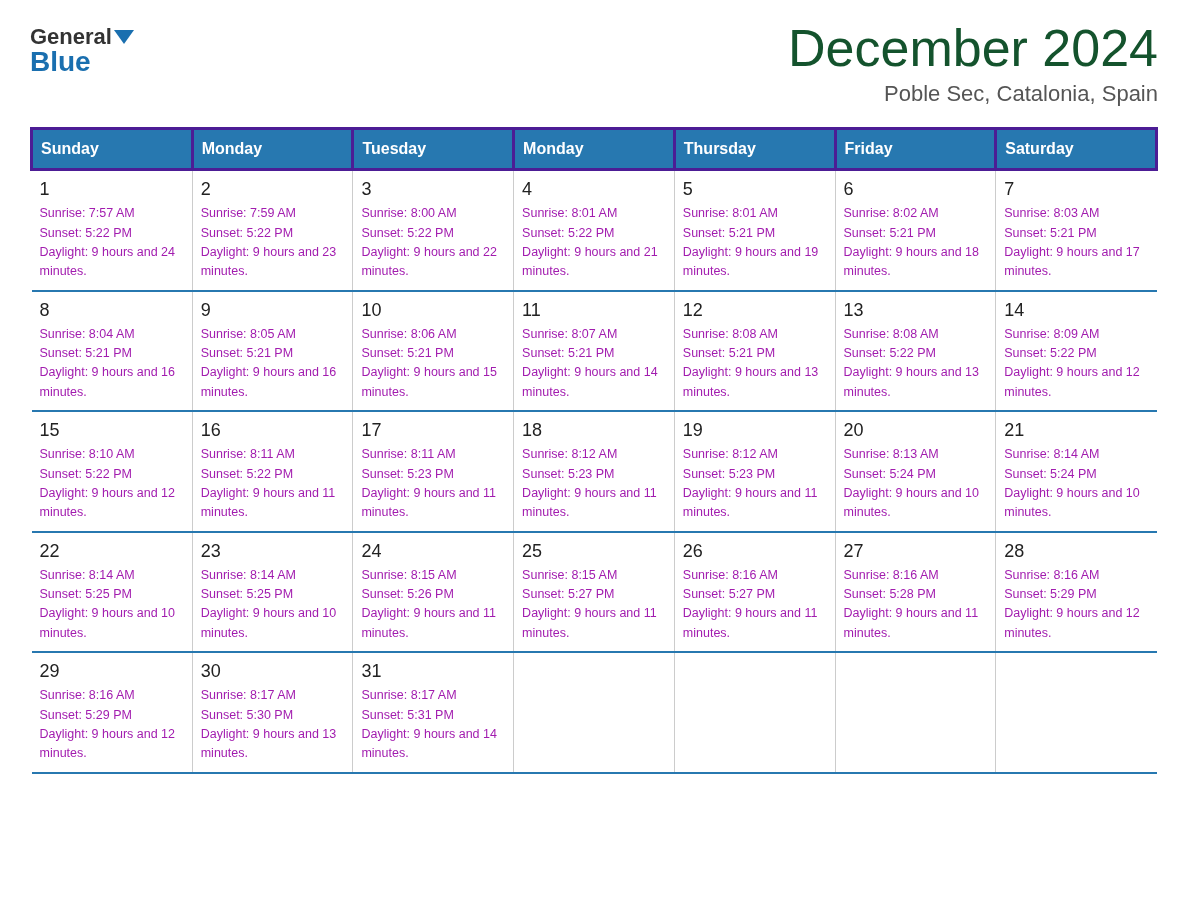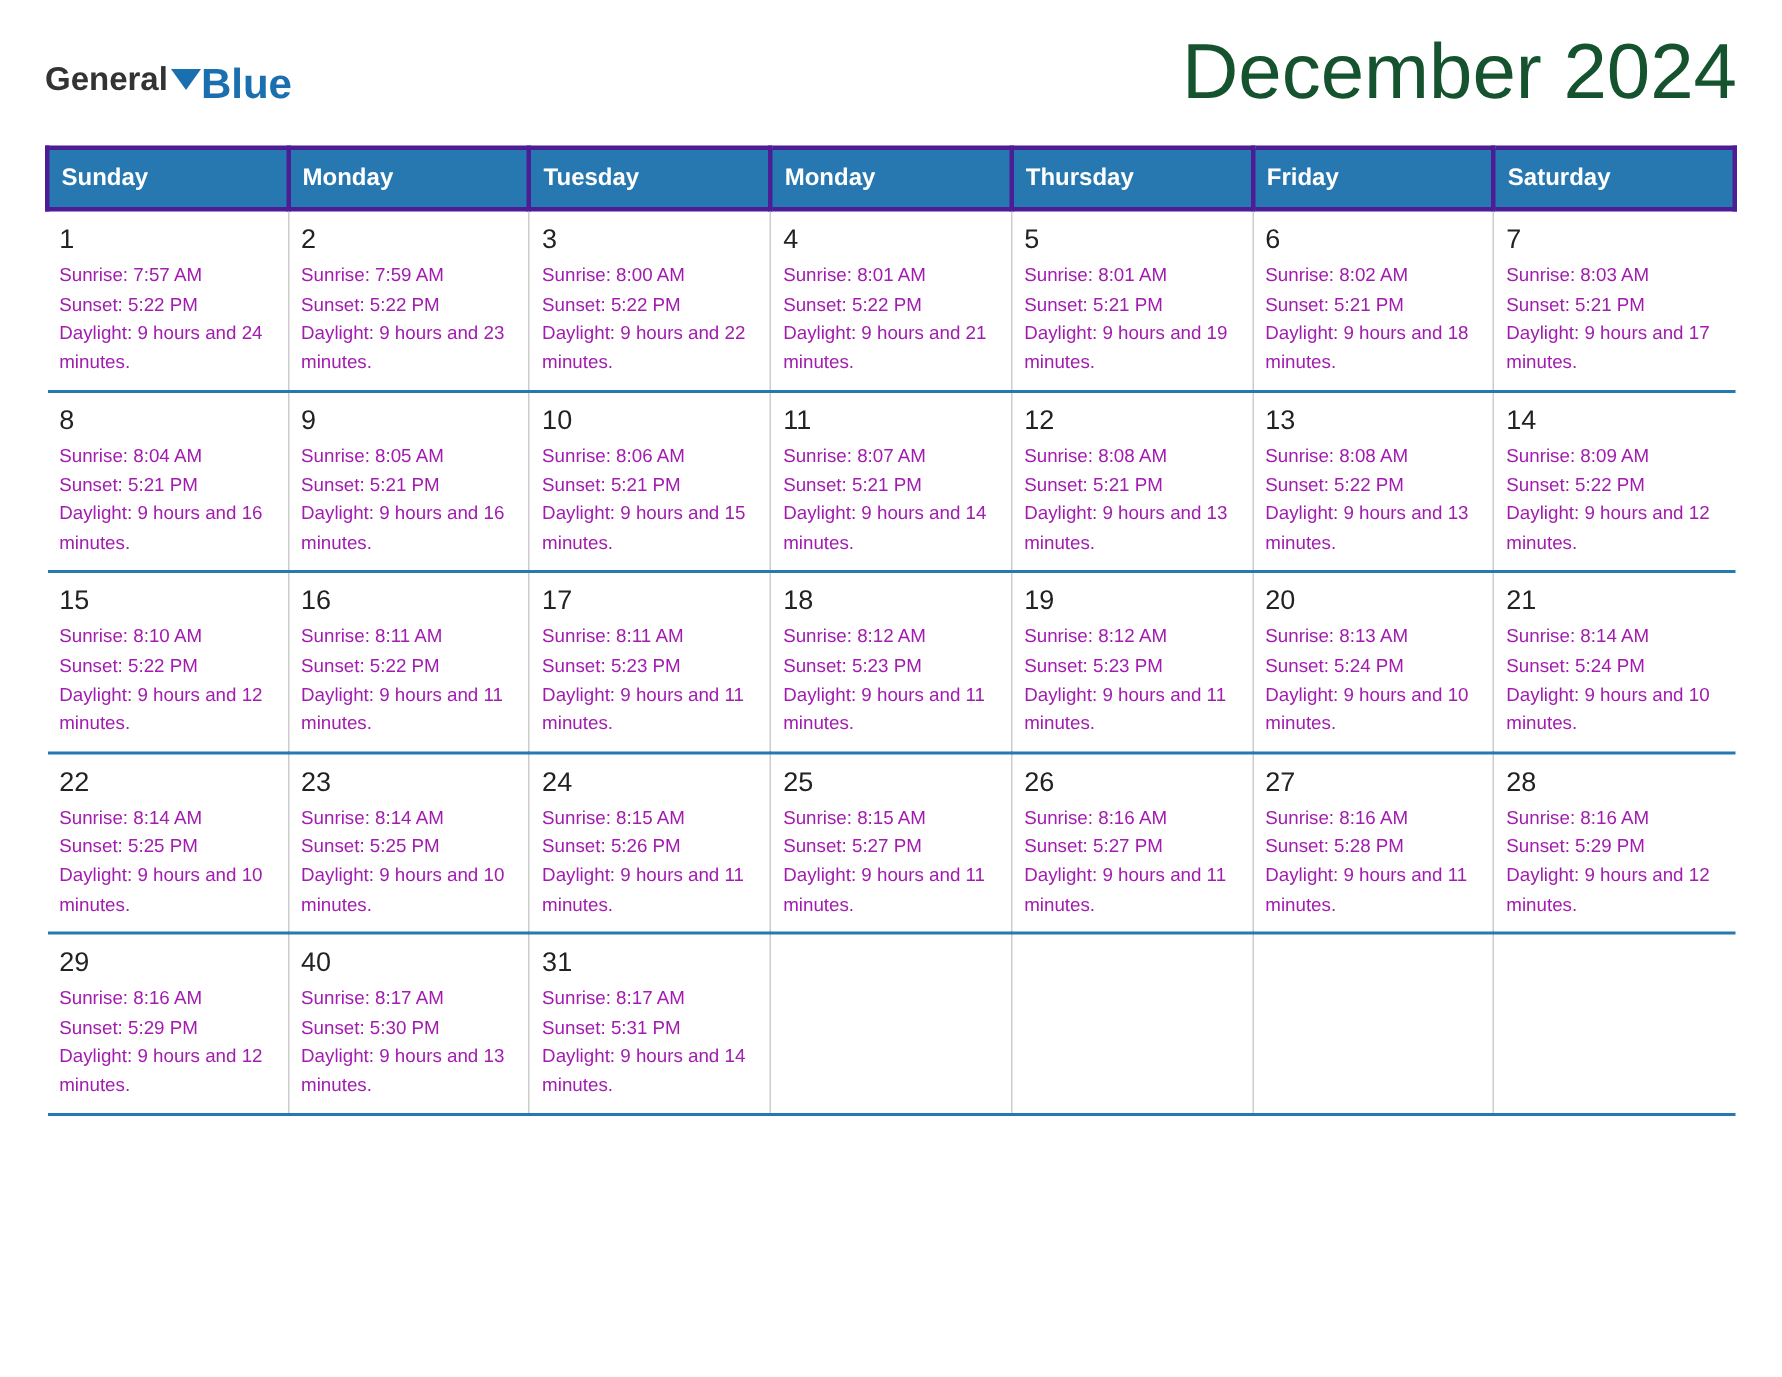--- a/index.html
+++ b/index.html
@@ -11,23 +11,23 @@
       padding: 20px 30px;
     }
     .header-area {
       display: flex;
       justify-content: space-between;
       align-items: flex-start;
       margin-bottom: 20px;
     }
     .logo {
       display: flex;
-      flex-direction: row;
+      flex-direction: column;
       align-items: flex-start;
-      margin-top: 22px;
+      margin-top: 6px;
     }
     .logo-text {
       font-size: 22px;
       font-weight: bold;
       color: #333;
       line-height: 1;
     }
     .logo-triangle {
       display: inline-block;
       width: 0;
@@ -113,20 +113,21 @@
 <div class="header-area">
   <div class="logo">
     <div class="logo-line1">
       <span class="logo-text">General</span>
       <span class="logo-triangle"></span>
     </div>
     <div class="logo-line2">Blue</div>
   </div>
   <div class="title-area">
     <div class="month-title">December 2024</div>
+    <div class="location-title">Poble Sec, Catalonia, Spain</div>
   </div>
 </div>
 
 <table>
   <thead>
     <tr>
       <th>Sunday</th>
       <th>Monday</th>
       <th>Tuesday</th>
       <th>Monday</th>
@@ -255,21 +256,21 @@
           <span class="day-number">28</span>
 <div class="day-info">Sunrise: 8:16 AM<br>Sunset: 5:29 PM<br>Daylight: 9 hours and 12 minutes.</div>
         </td>
       </tr>
       <tr>
         <td>
           <span class="day-number">29</span>
 <div class="day-info">Sunrise: 8:16 AM<br>Sunset: 5:29 PM<br>Daylight: 9 hours and 12 minutes.</div>
         </td>
         <td>
-          <span class="day-number">40</span>
+          <span class="day-number">30</span>
 <div class="day-info">Sunrise: 8:17 AM<br>Sunset: 5:30 PM<br>Daylight: 9 hours and 13 minutes.</div>
         </td>
         <td>
           <span class="day-number">31</span>
 <div class="day-info">Sunrise: 8:17 AM<br>Sunset: 5:31 PM<br>Daylight: 9 hours and 14 minutes.</div>
         </td>
         <td class="empty-cell"></td>
         <td class="empty-cell"></td>
         <td class="empty-cell"></td>
         <td class="empty-cell"></td>

